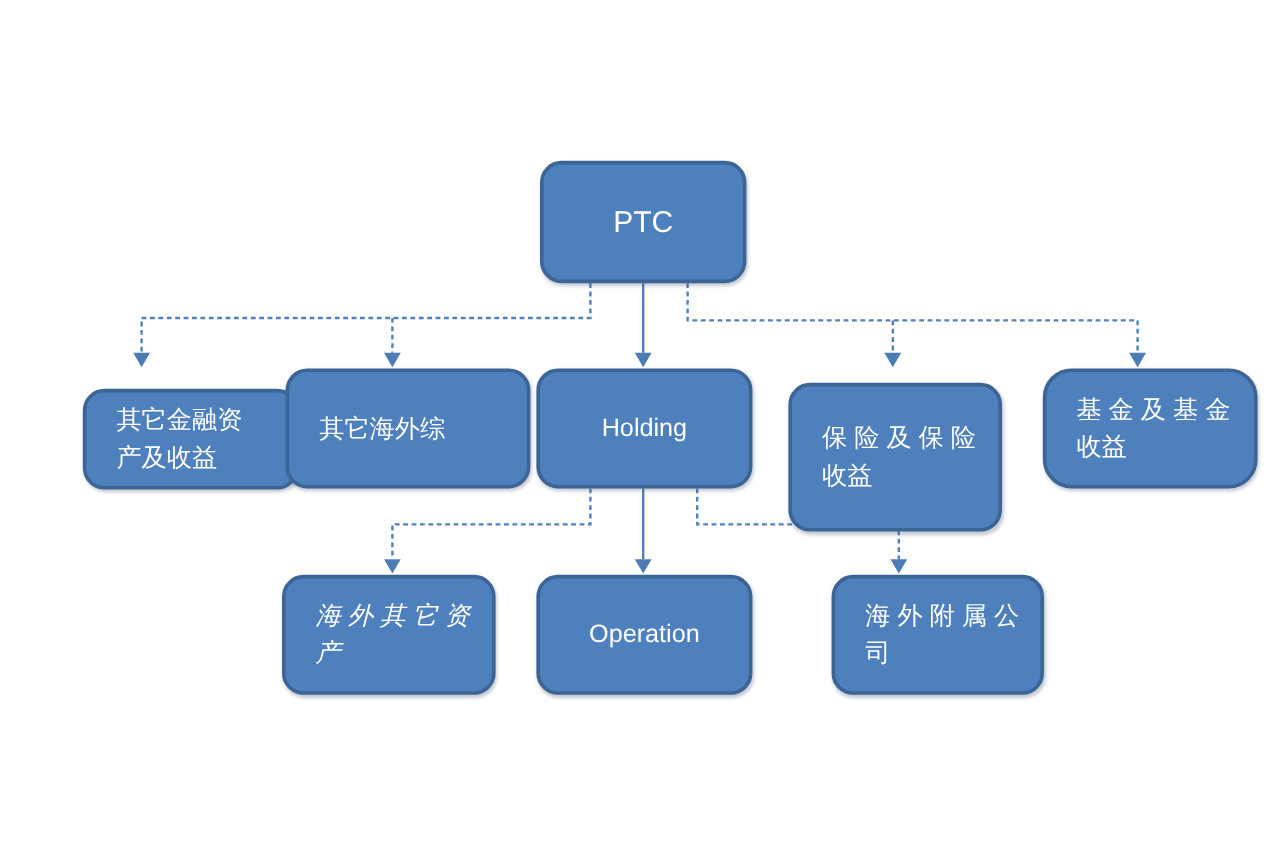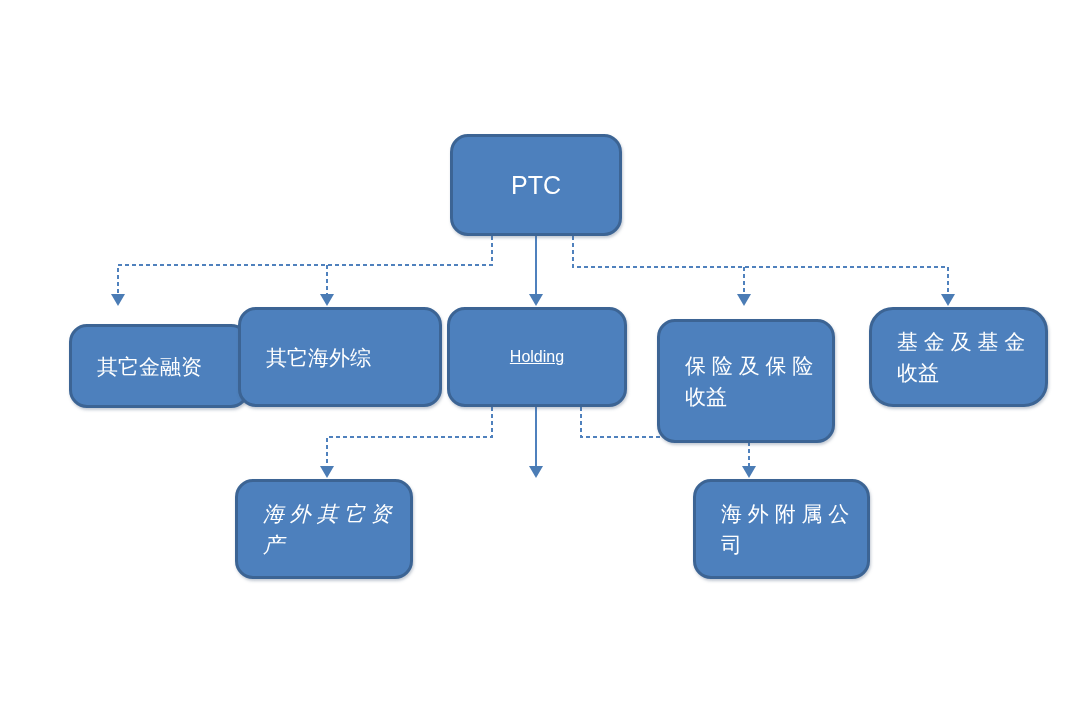--- a/index.html
+++ b/index.html
@@ -23,21 +23,21 @@
     box-shadow:1px 2px 3px rgba(80,100,130,.35);
     color:#ffffff;
     display:flex;
     flex-direction:column;
     justify-content:center;
   }
   .label{width:100%;}
   .label.center{text-align:center;}
   .line{white-space:pre;}
   .latin-lg .line{font-size:25px;line-height:32px;}
-  .latin .line{font-size:16px;line-height:28px;text-decoration:underline;}
+  .latin .line{font-size:21px;line-height:28px;}
   .cjk{padding-left:25px;padding-right:12px;text-align:left;}
   .cjk .line{font-size:21px;line-height:31px;}
 </style>
 </head>
 <body>
 
 <div class="canvas">
 
   <svg class="wires">
     <g>
@@ -76,20 +76,21 @@
 
   <div class="node latin-lg" style="left:450px;top:134px;width:172px;height:102px;">
     <div class="label center">
       <div class="line">PTC</div>
     </div>
   </div>
 
   <div class="node" style="left:28px;top:324px;width:180px;height:84px;margin-left:41px;">
     <div class="label cjk">
       <div class="line">其它金融资</div>
+      <div class="line">产及收益</div>
     </div>
   </div>
 
   <div class="node" style="left:238px;top:307px;width:204px;height:100px;">
     <div class="label cjk">
       <div class="line">其它海外综</div>
     </div>
   </div>
 
   <div class="node latin" style="left:447px;top:307px;width:180px;height:100px;">
@@ -112,20 +113,25 @@
     </div>
   </div>
 
   <div class="node" style="left:235px;top:479px;width:178px;height:100px;font-style:italic;">
     <div class="label cjk">
       <div class="line">海 外 其 它 资</div>
       <div class="line">产</div>
     </div>
   </div>
 
+  <div class="node latin" style="left:447px;top:479px;width:180px;height:100px;">
+    <div class="label center">
+      <div class="line">Operation</div>
+    </div>
+  </div>
 
   <div class="node" style="left:661px;top:479px;width:177px;height:100px;margin-left:32px;">
     <div class="label cjk">
       <div class="line">海 外 附 属 公</div>
       <div class="line">司</div>
     </div>
   </div>
 
 </div>
 

